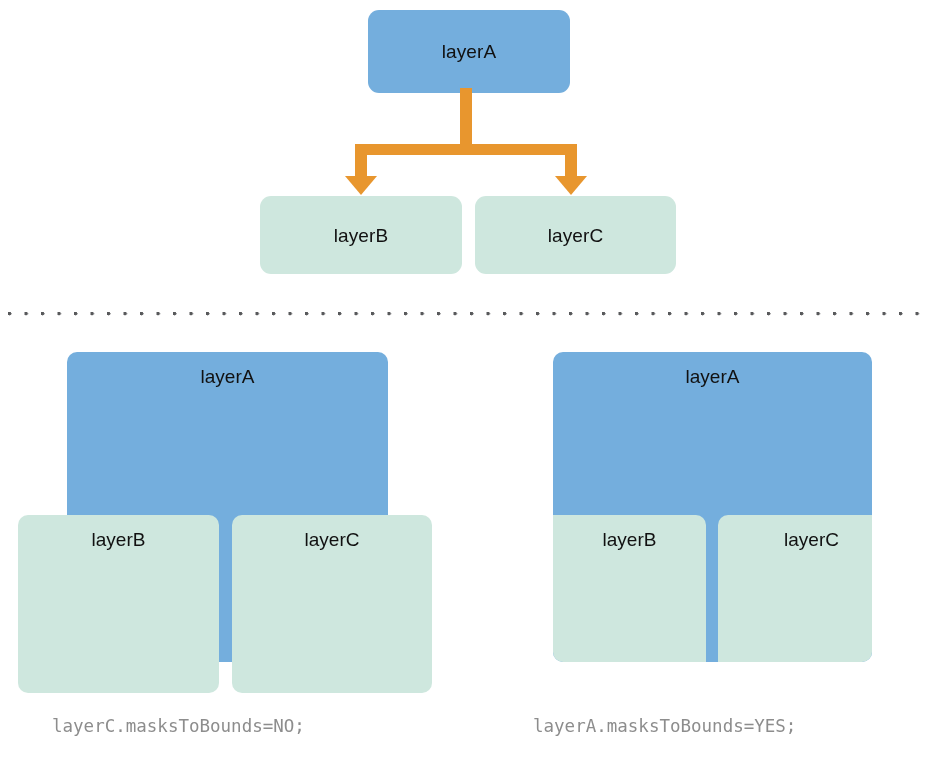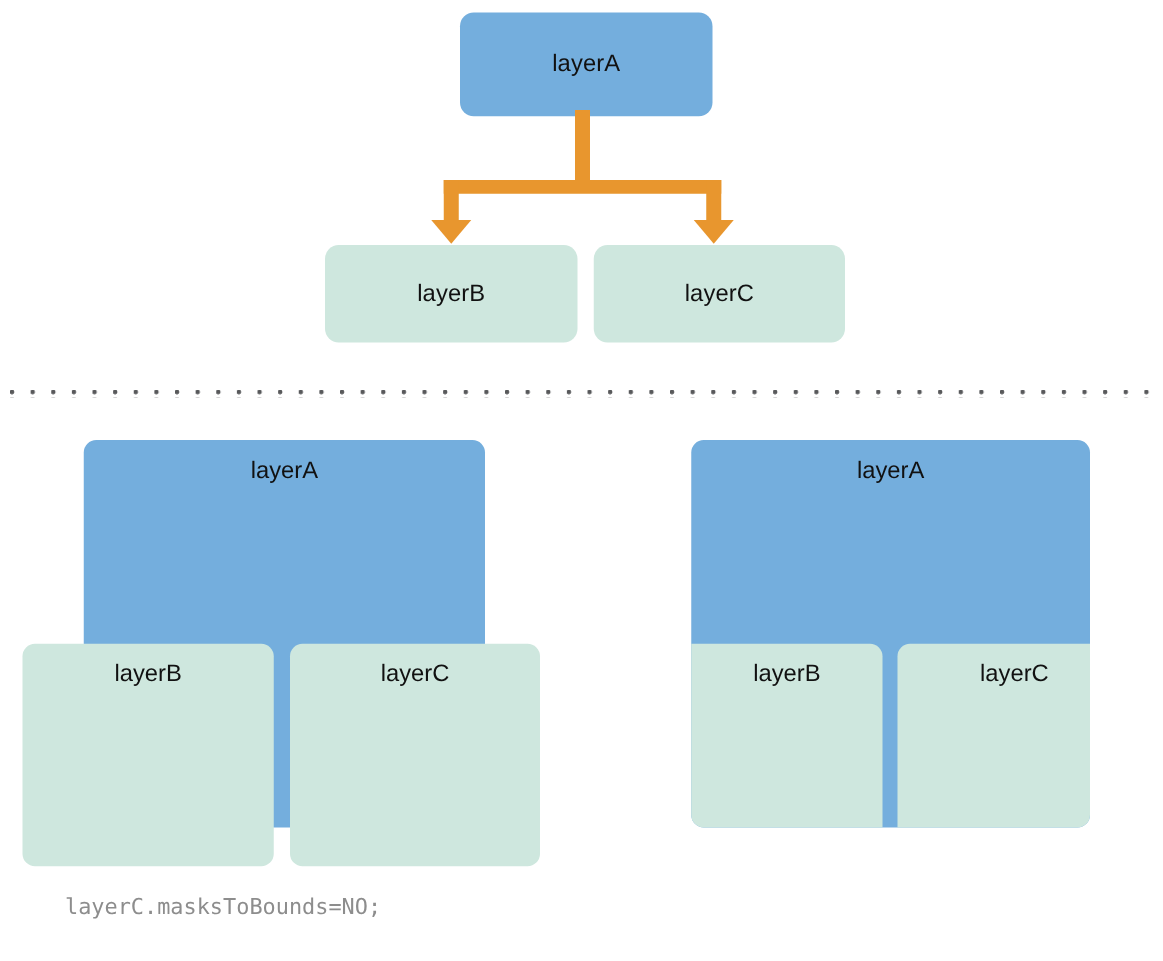--- a/index.html
+++ b/index.html
@@ -186,14 +186,15 @@
       <div class="child-b">
         <div class="child-label">layerB</div>
       </div>
       <div class="child-c">
         <div class="child-label">layerC</div>
       </div>
     </div>
   </div>
 
   <div class="caption" id="caption-no">layerC.masksToBounds=NO;</div>
+  <div class="caption" id="caption-yes">layerA.masksToBounds=YES;</div>
 
 </div>
 
 </body></html>

